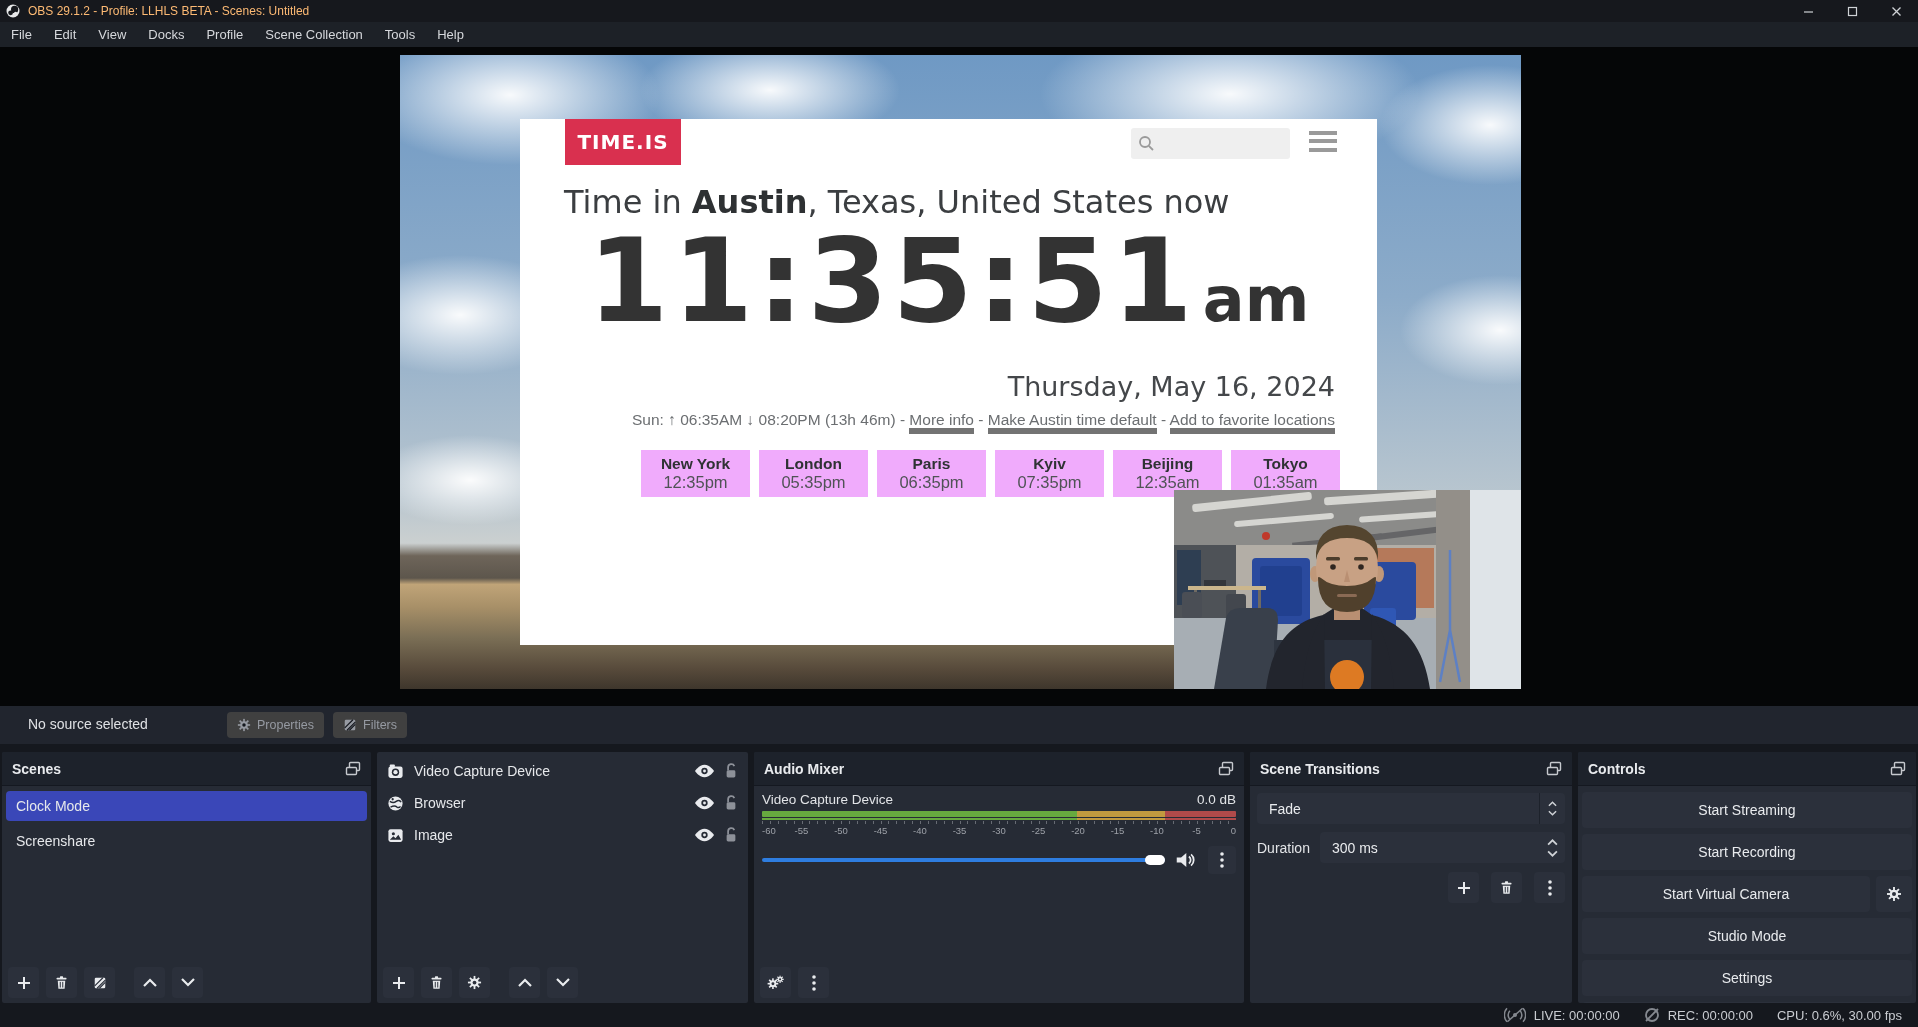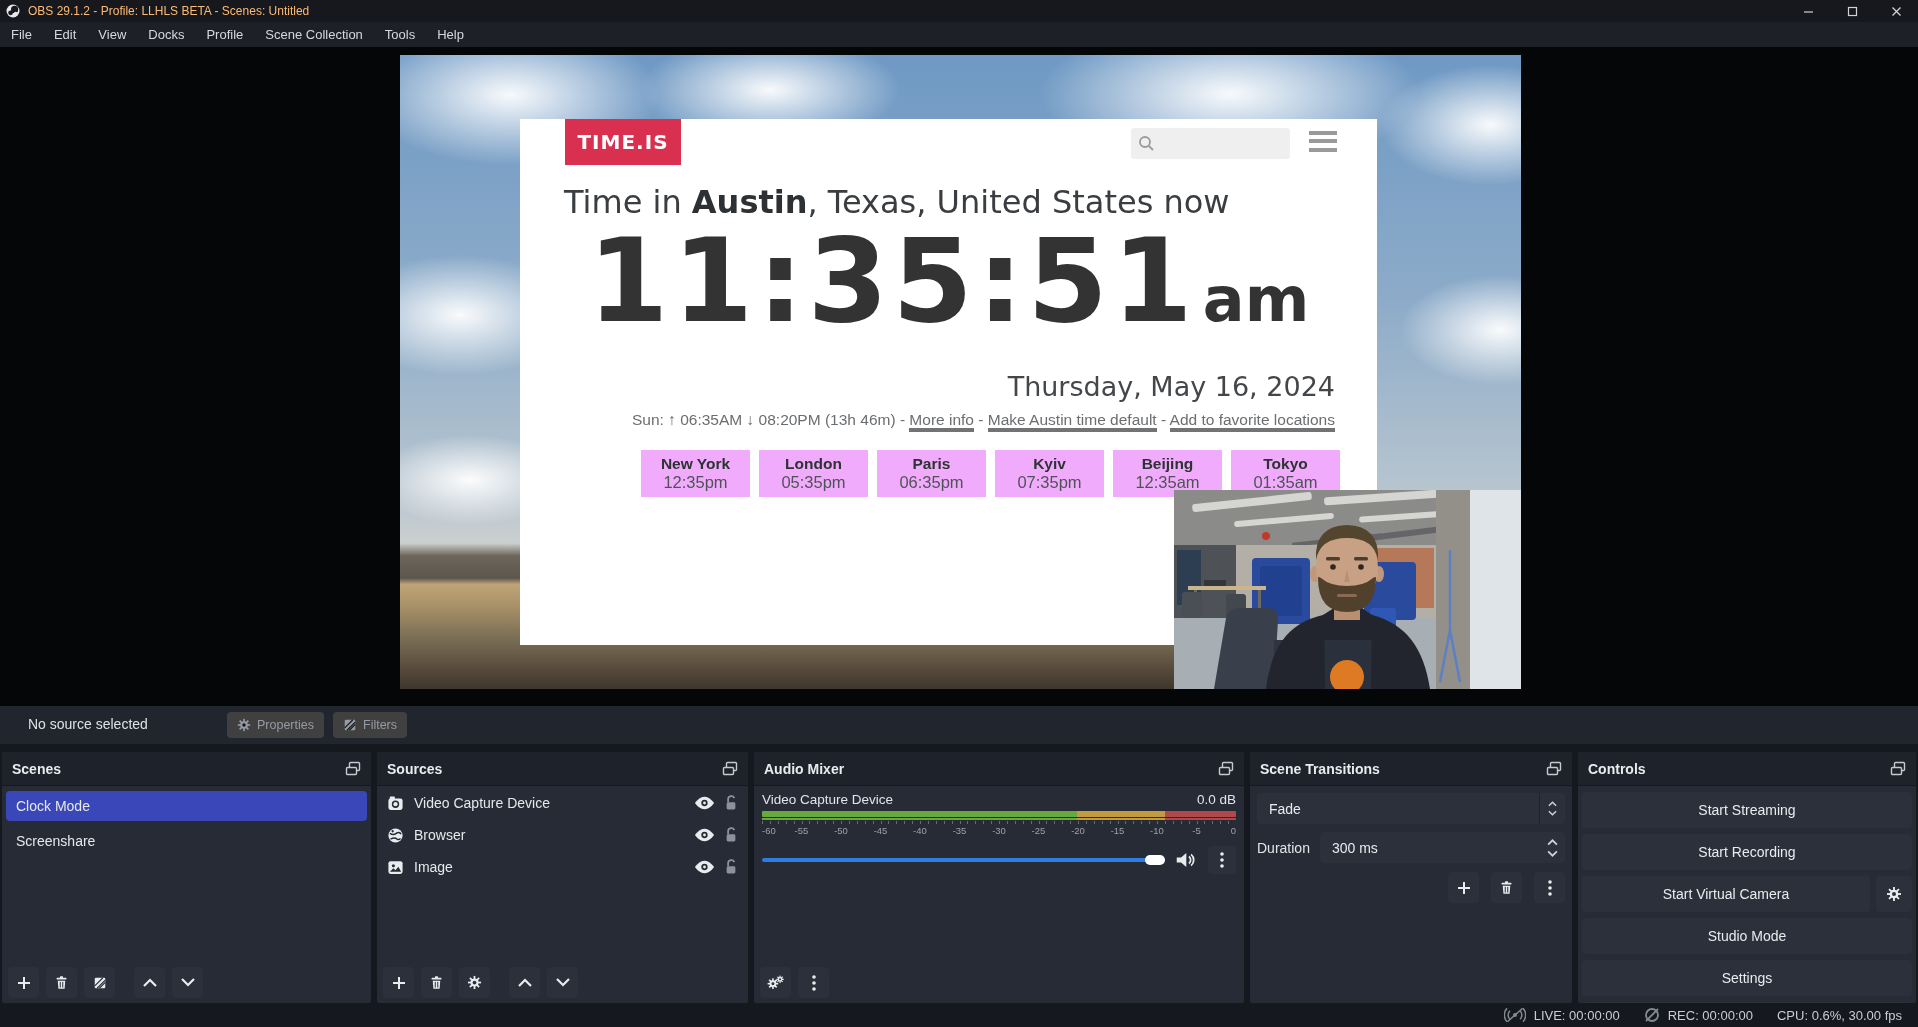--- a/index.html
+++ b/index.html
@@ -35,21 +35,21 @@
              display:flex; align-items:center; padding-left:7px; }
   .phamburger { position:absolute; left:789px; top:12px; width:28px; height:21px;
              background:linear-gradient(#9a9a9a 0 4px, transparent 4px 8.5px, #9a9a9a 8.5px 12.5px, transparent 12.5px 17px, #9a9a9a 17px 21px); }
   .pheading { position:absolute; left:44px; top:64px; font-size:32px; color:#3b3e41; font-family:"DejaVu Sans",sans-serif; font-weight:normal; }
   .pheading b { color:#2e3133; }
   .pclock { position:absolute; left:0; top:98px; width:100%; text-align:center; font-family:"DejaVu Sans",sans-serif;
             font-weight:bold; font-size:116px; color:#333; letter-spacing:4px; line-height:1.1; }
   .pampm { font-size:62px; letter-spacing:0; margin-left:6px; }
   .pdate { position:absolute; right:42px; top:252px; font-size:27px; color:#44474a; font-family:"DejaVu Sans",sans-serif; }
   .psun { position:absolute; right:42px; top:292px; font-size:15.5px; color:#6b6e71; }
-  .plink { border-bottom:4px solid #737373; }
+  .plink { border-bottom:6px solid #737373; }
   .pcities { position:absolute; left:121px; top:331px; display:flex; gap:9px; }
   .pcity { width:109px; height:47px; background:#f0abfc; text-align:center; padding-top:5px; }
   .pcity-name { font-size:15.5px; font-weight:bold; color:#2f3234; }
   .pcity-time { font-size:16.5px; color:#505356; }
 
   .webcam { position:absolute; right:0; bottom:0; width:347px; height:199px; background:#a9adb2; overflow:hidden; }
 
   
   .srcbar { position:absolute; top:706px; left:0; right:0; height:38px; background:#21252e;
             font-size:14px; color:#dfe1e4; }
@@ -344,29 +344,20 @@
     </div>
     <div class="tb-btn">
       <svg width="14" height="9" viewBox="0 0 14 9">
           <path d="M1 1 L7 7 L13 1" stroke="#e9ebee" stroke-width="2.2" fill="none"></path>
         </svg>
     </div>
   </div>
 </div>
 
 <div class="dock" id="dock-sources">
-  <div class="dock-header">
-    <span>Sources</span>
-    <span class="popout">
-      <svg width="16" height="15" viewBox="0 0 16 15">
-          <rect x="4.5" y="1.5" width="10" height="8" rx="1" fill="none" stroke="#c6c9ce" stroke-width="1.4"></rect>
-          <rect x="1.5" y="6.5" width="10" height="7" rx="1" fill="#1d222b" stroke="#c6c9ce" stroke-width="1.4"></rect>
-        </svg>
-    </span>
-  </div>
   <div class="source-row">
     <svg width="17" height="17" viewBox="0 0 24 24">
         <rect x="2" y="5" width="20" height="16" rx="3" fill="#e9ebee"></rect>
         <rect x="4" y="2" width="7" height="4" rx="1" fill="#e9ebee"></rect>
         <circle cx="12" cy="13" r="5.2" fill="#262b35"></circle>
         <circle cx="12" cy="13" r="3" fill="#e9ebee"></circle>
       </svg>
     <span class="source-label">Video Capture Device</span>
     <svg width="19" height="14" viewBox="0 0 24 16">
         <path d="M12 0 C5 0 0 8 0 8 S5 16 12 16 24 8 24 8 19 0 12 0 Z" fill="#e9ebee"></path>

